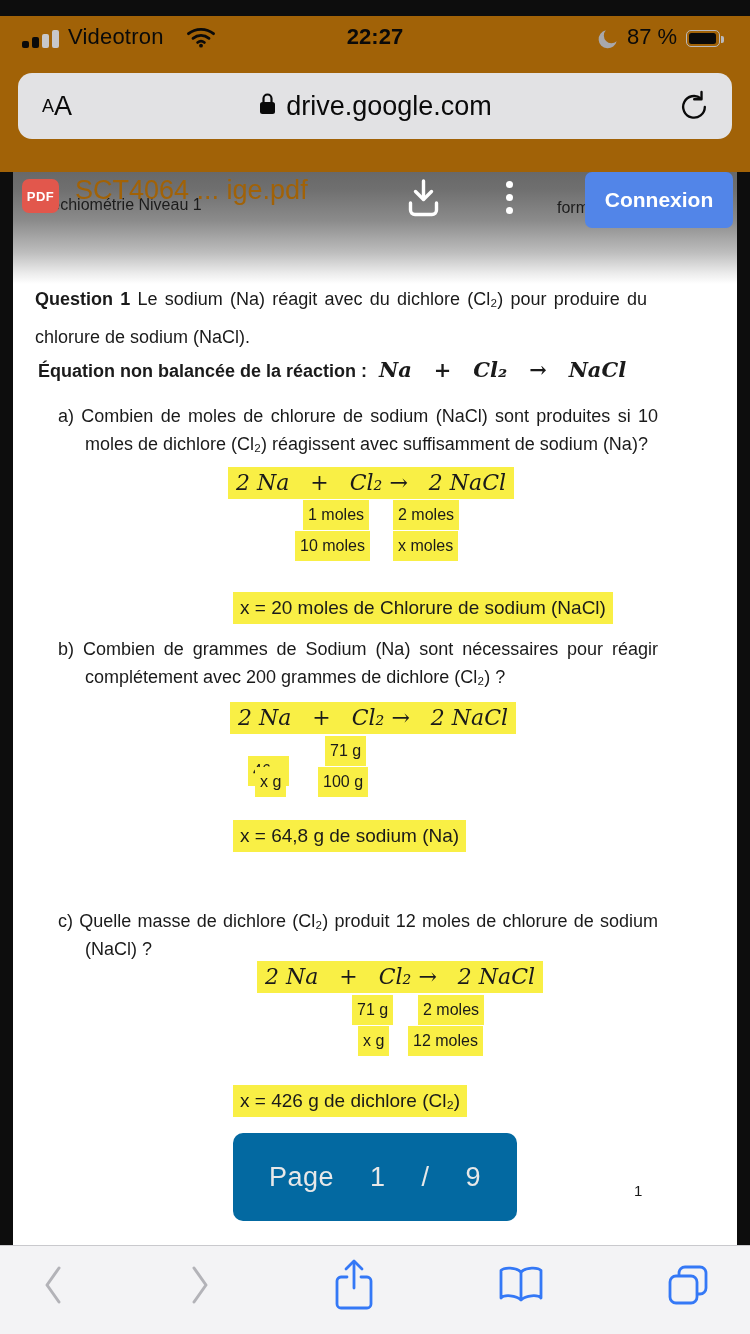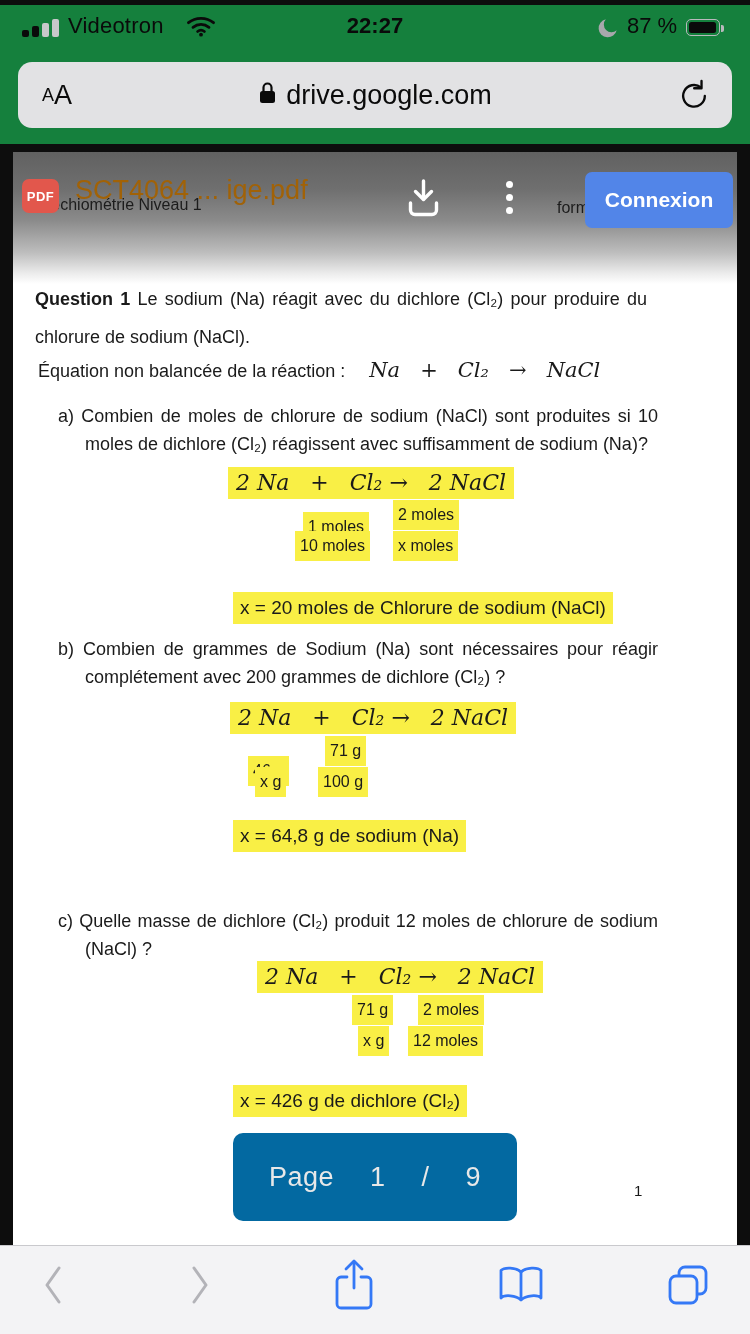--- a/index.html
+++ b/index.html
@@ -1,21 +1,21 @@
 <!DOCTYPE html>
 <html><head>
 <meta charset="utf-8">
 <style>
   * { margin:0; padding:0; box-sizing:border-box; }
   html,body { width:750px; height:1334px; }
   body { font-family:"Liberation Sans","DejaVu Sans",sans-serif; background:#000; }
   .screen { position:relative; width:750px; height:1334px; overflow:hidden; background:#0d0d0d; }
 
   
-  .chrome-top { position:absolute; top:5px; left:0; width:750px; height:139px; background:#15803d; z-index:5; }
+  .chrome-top { position:absolute; top:16px; left:0; width:750px; height:156px; background:#a16207; z-index:5; }
   .status-bar { position:absolute; top:0; left:0; right:0; height:44px; }
   .sig-bars { position:absolute; left:22px; top:14px; width:40px; height:18px; display:flex; align-items:flex-end; gap:3px; }
   .sig-bars i { display:block; width:7px; border-radius:2px; background:#c8c8ca; }
   .sig-bars i.on { background:#0a0a0a; }
   .carrier { position:absolute; left:68px; top:8px; font-size:22px; color:#0a0a0a; letter-spacing:0.2px; }
   .wifi { position:absolute; left:187px; top:11px; }
   .time { position:absolute; left:0; right:0; top:8px; text-align:center; font-size:22px; font-weight:600; color:#0a0a0a; }
   .moon { position:absolute; left:597px; top:11px; }
   .batt-pct { position:absolute; left:627px; top:8px; font-size:22px; color:#0a0a0a; }
   .battery { position:absolute; left:686px; top:14px; width:34px; height:17px; border:1.5px solid #b9b9bd; border-radius:5px; }
@@ -46,21 +46,21 @@
 
   
   .t { position:absolute; color:#1a1a1a; font-size:18px; line-height:28px; white-space:nowrap; z-index:1;margin-top:32px; }
   .jline { white-space:normal; text-align:justify; text-align-last:justify; overflow:hidden; height:29px; }
   .bold { font-weight:700; }
   .eqfont { font-family:"DejaVu Serif","Liberation Serif",serif; font-style:italic; }
   .hl { background:#f9ef45; }
   .eq-big { font-size:22px; padding:2px 8px; white-space:pre; }
   .lab { font-size:16px; padding:1px 5px; }
   .ans { font-size:19px; padding:2px 7px; }
-  .eqrow { display:flex; align-items:baseline; gap:24px; }
+  .eqrow { display:flex; align-items:baseline; gap:12px;font-weight:bold; }
 
   .page-pill { position:absolute; left:220px; top:981px; width:284px; height:88px; background:#0369a1; border-radius:10px; z-index:2;
                display:flex; align-items:center; justify-content:space-between; padding:0 36px;
                color:#e8e8e8; font-size:27px; font-weight:300; letter-spacing:0.5px; }
   .footnote { position:absolute; left:621px; top:1030px; font-size:15px; color:#1a1a1a; z-index:1; }
 
   
   .toolbar { position:absolute; top:1245px; left:0; width:750px; height:89px; background:#f3f3f5; border-top:1px solid #c9c9cd; z-index:5;
              display:flex; align-items:center; justify-content:space-between; padding:0 40px 10px 40px; }
   .tb-btn { display:flex; align-items:center; justify-content:center; }
@@ -151,21 +151,21 @@
       <div class="t" style="left:22px; top:139px;">chlorure de sodium (NaCl).</div>
 
       <div class="t eqrow" style="left:25px; top:172px;">
         <span>Équation non balancée de la réaction :</span>
         <span class="eqfont" style="font-size:21px; white-space:pre;">Na   +   Cl₂   →   NaCl</span>
       </div>
 
       <div class="t jline" style="left:45px; top:218px; width:600px;"><span>a)</span> <span>Combien de moles de chlorure de sodium (NaCl) sont produites si 10</span></div>
       <div class="t" style="left:72px; top:246px;">moles de dichlore (Cl₂) réagissent avec suffisamment de sodium (Na)?</div>
       <span class="t hl eqfont eq-big" style="left:215px; top:283px;">2 Na   +   Cl₂ →   2 NaCl</span>
-      <span class="t hl lab" style="left:290px; top:328px;">1 moles</span>
+      <span class="t hl lab" style="left:290px; top:316px;">1 moles</span>
       <span class="t hl lab" style="left:380px; top:316px;">2 moles</span>
       <span class="t hl lab" style="left:282px; top:347px;">10 moles</span>
       <span class="t hl lab" style="left:380px; top:347px;">x moles</span>
       <span class="t hl ans" style="left:220px; top:408px;">x = 20 moles de Chlorure de sodium (NaCl)</span>
 
       <div class="t jline" style="left:45px; top:451px; width:600px;"><span>b)</span> <span>Combien de grammes de Sodium (Na) sont nécessaires pour réagir</span></div>
       <div class="t" style="left:72px; top:479px;">complétement avec 200 grammes de dichlore (Cl₂) ?</div>
       <span class="t hl eqfont eq-big" style="left:217px; top:518px;">2 Na   +   Cl₂ →   2 NaCl</span>
       <span class="t hl lab" style="left:235px; top:572px;">46 g</span>
       <span class="t hl lab" style="left:312px; top:552px;">71 g</span>

